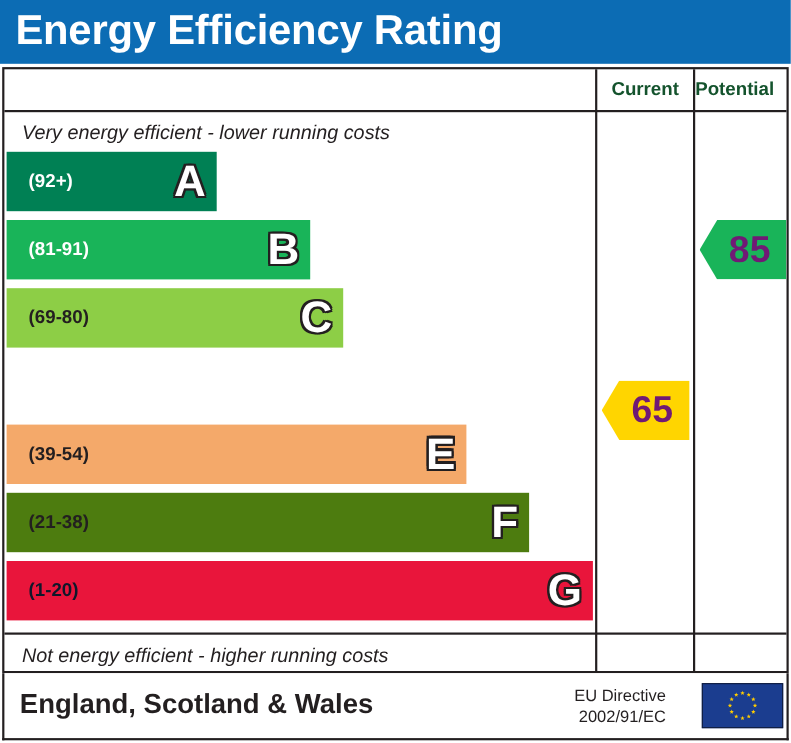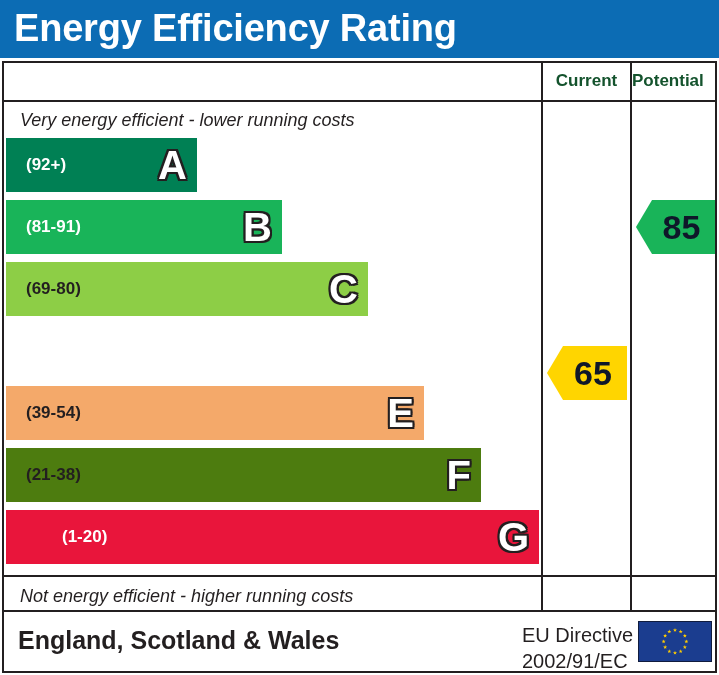--- a/index.html
+++ b/index.html
@@ -153,21 +153,21 @@
     height: 54px;
     box-sizing: border-box;
     clip-path: polygon(16px 0, 100% 0, 100% 100%, 16px 100%, 0 50%);
     display: flex;
     align-items: center;
     justify-content: center;
   }
   .arrow .val {
     font-size: 34px;
     font-weight: bold;
-    color: #0f172a;
+    color: #701a75;
     padding-left: 12px;
     line-height: 1;
   }
 
   
   .footer {
     position: absolute;
     left: 2px;
     top: 612px;
     width: 715px;
@@ -183,24 +183,24 @@
     top: 14px;
     font-size: 25px;
     font-weight: bold;
     color: #231f20;
     white-space: nowrap;
   }
   .directive {
     position: absolute;
     left: 518px;
     top: 11px;
-    font-size: 20px;
+    font-size: 15px;
     color: #231f20;
     line-height: 1.28;
-    text-align: left;
+    text-align: right;
     white-space: nowrap;
   }
   .eu-flag {
     position: absolute;
     left: 634px;
     top: 9px;
     width: 74px;
     height: 41px;
     background: #1b3D8F;
     border: 1px solid #101c3e;
@@ -232,34 +232,34 @@
 
     <div class="bands" id="bands-host">
         <div class="band light" style="top: 0px; width: 191px; height: 54px; background: rgb(0, 128, 84);">
           <span class="range" style="color: rgb(255, 255, 255);">(92+)</span>
           <span class="letter">A</span>
         </div>
         <div class="band light" style="top: 62px; width: 276px; height: 54px; background: rgb(25, 180, 89);">
           <span class="range" style="color: rgb(255, 255, 255);">(81-91)</span>
           <span class="letter">B</span>
         </div>
-        <div class="band dark" style="top: 124px; width: 362px; height: 54px; background: rgb(141, 206, 70);">
+        <div class="band dark" style="top: 124px; width: 306px; height: 54px; background: rgb(141, 206, 70);">
           <span class="range" style="color: rgb(35, 31, 32);">(69-80)</span>
           <span class="letter">C</span>
         </div>
         <div class="band dark" style="top: 248px; width: 418px; height: 54px; background: rgb(244, 169, 106);">
           <span class="range" style="color: rgb(35, 31, 32);">(39-54)</span>
           <span class="letter">E</span>
         </div>
         <div class="band dark" style="top: 310px; width: 475px; height: 54px; background: #4d7c0f;">
           <span class="range" style="color: rgb(35, 31, 32);">(21-38)</span>
           <span class="letter">F</span>
         </div>
         <div class="band dark" style="top: 372px; width: 533px; height: 54px; background: rgb(233, 21, 59);">
-          <span class="range" style="color: #ffffff; margin-left: 36px;">(1-20)</span>
+          <span class="range" style="color: #0f172a;">(1-20)</span>
           <span class="letter">G</span>
         </div>
       </div>
 
     <div id="arrow-host">
         <div class="arrow" style="left: 543px; width: 80px; top: 261px; background: rgb(255, 213, 0); margin-top: 22px;">
           <span class="val">65</span>
         </div>
         <div class="arrow" style="left: 632px; width: 79px; top: 137px; background: rgb(25, 180, 89);">
           <span class="val">85</span>

